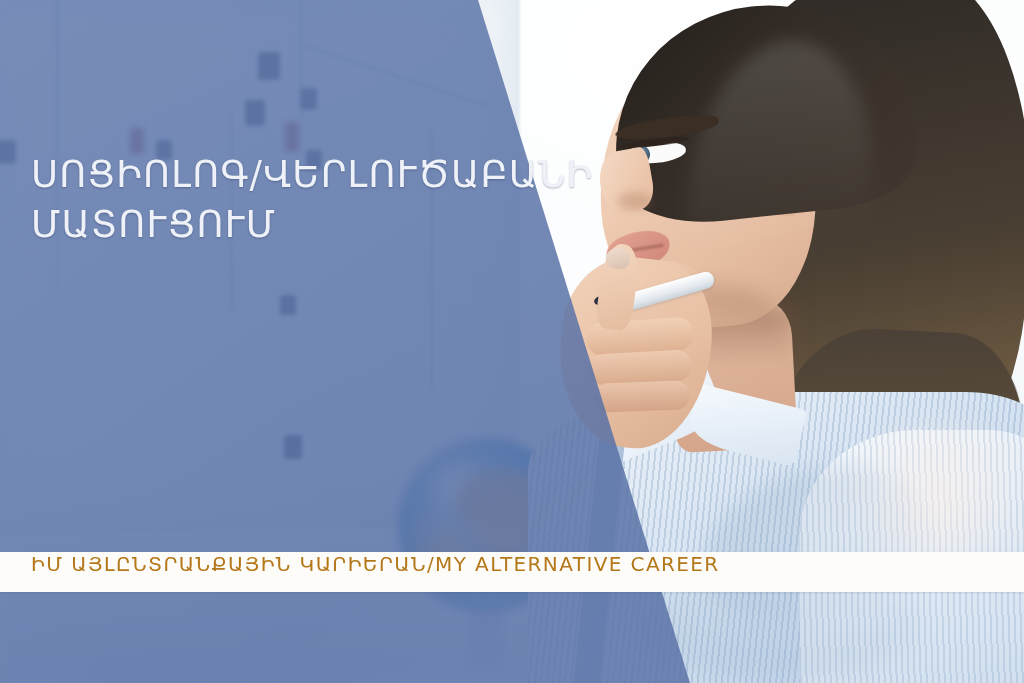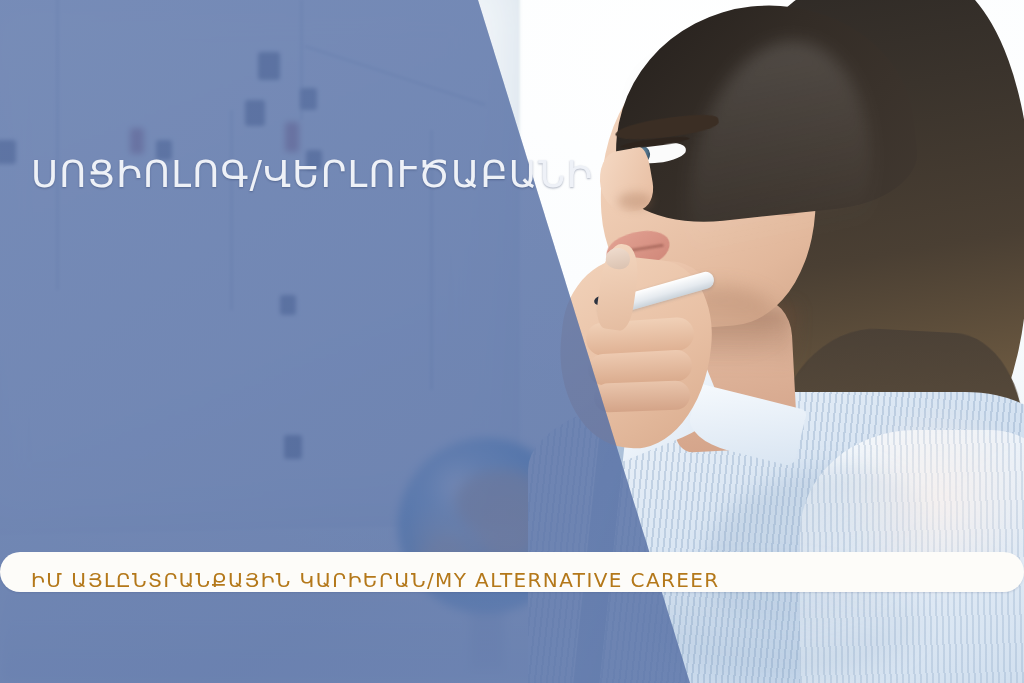--- a/index.html
+++ b/index.html
@@ -162,22 +162,22 @@
 
   
   .headline{position:absolute;left:31px;top:150px;width:520px;z-index:6;}
   .headline span{display:block;color:#eef1f7;
     font-family:"DejaVu Sans","Liberation Sans",sans-serif;
     font-size:37px;line-height:50px;letter-spacing:1.2px;font-weight:400;
     text-shadow:0 1px 2px rgba(30,44,80,.35);white-space:nowrap;}
 
   
   .banner{position:absolute;left:0;top:552px;width:1024px;height:40px;
-    background:#fdfcf9;z-index:7;display:flex;align-items:flex-end;
-    box-shadow:0 1px 2px rgba(40,60,100,.14);border-radius:20px;}
+    background:#fdfcf9;z-index:7;display:flex;align-items:flex-start;
+    box-shadow:0 1px 2px rgba(40,60,100,.14);}
   .banner-text{margin-left:31px;color:#b4781a;
     font-family:"DejaVu Sans","Liberation Sans",sans-serif;
     font-size:20px;letter-spacing:1.4px;font-weight:400;white-space:nowrap;}
 </style>
 </head>
 <body>
 
 <div class="poster">
 
   <div class="photo">
@@ -252,19 +252,20 @@
       <div class="finger-up"></div>
       <div class="nail"></div>
     </div>
   </div>
 
   <div class="overlay"></div>
   <div class="overlay-tone"></div>
 
   <div class="headline">
     <span>ՍՈՑԻՈԼՈԳ/ՎԵՐԼՈՒԾԱԲԱՆԻ</span>
+    <span>ՄԱՏՈՒՑՈՒՄ</span>
   </div>
 
   <div class="banner">
     <div class="banner-text">ԻՄ ԱՅԼԸՆՏՐԱՆՔԱՅԻՆ ԿԱՐԻԵՐԱՆ/MY ALTERNATIVE CAREER</div>
   </div>
 
 </div>
 
 </body></html>

